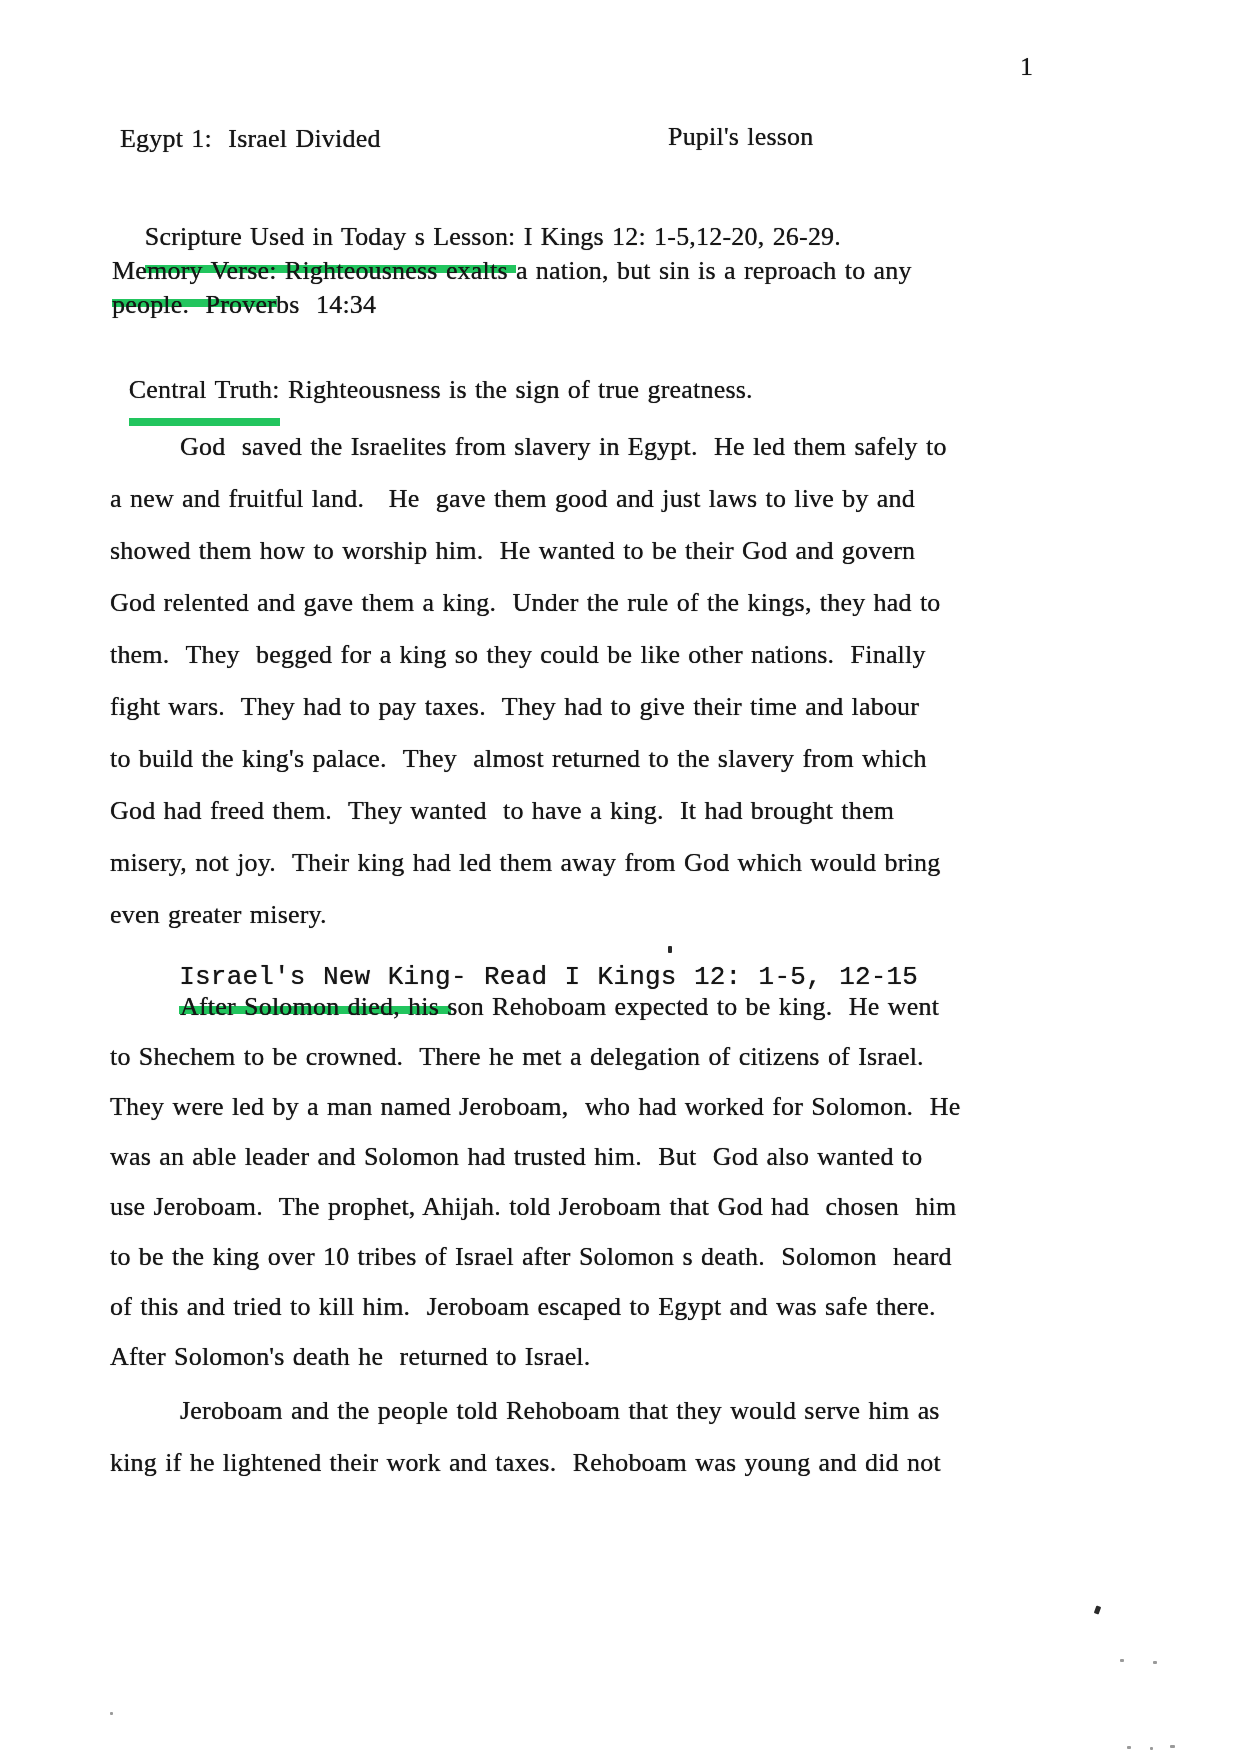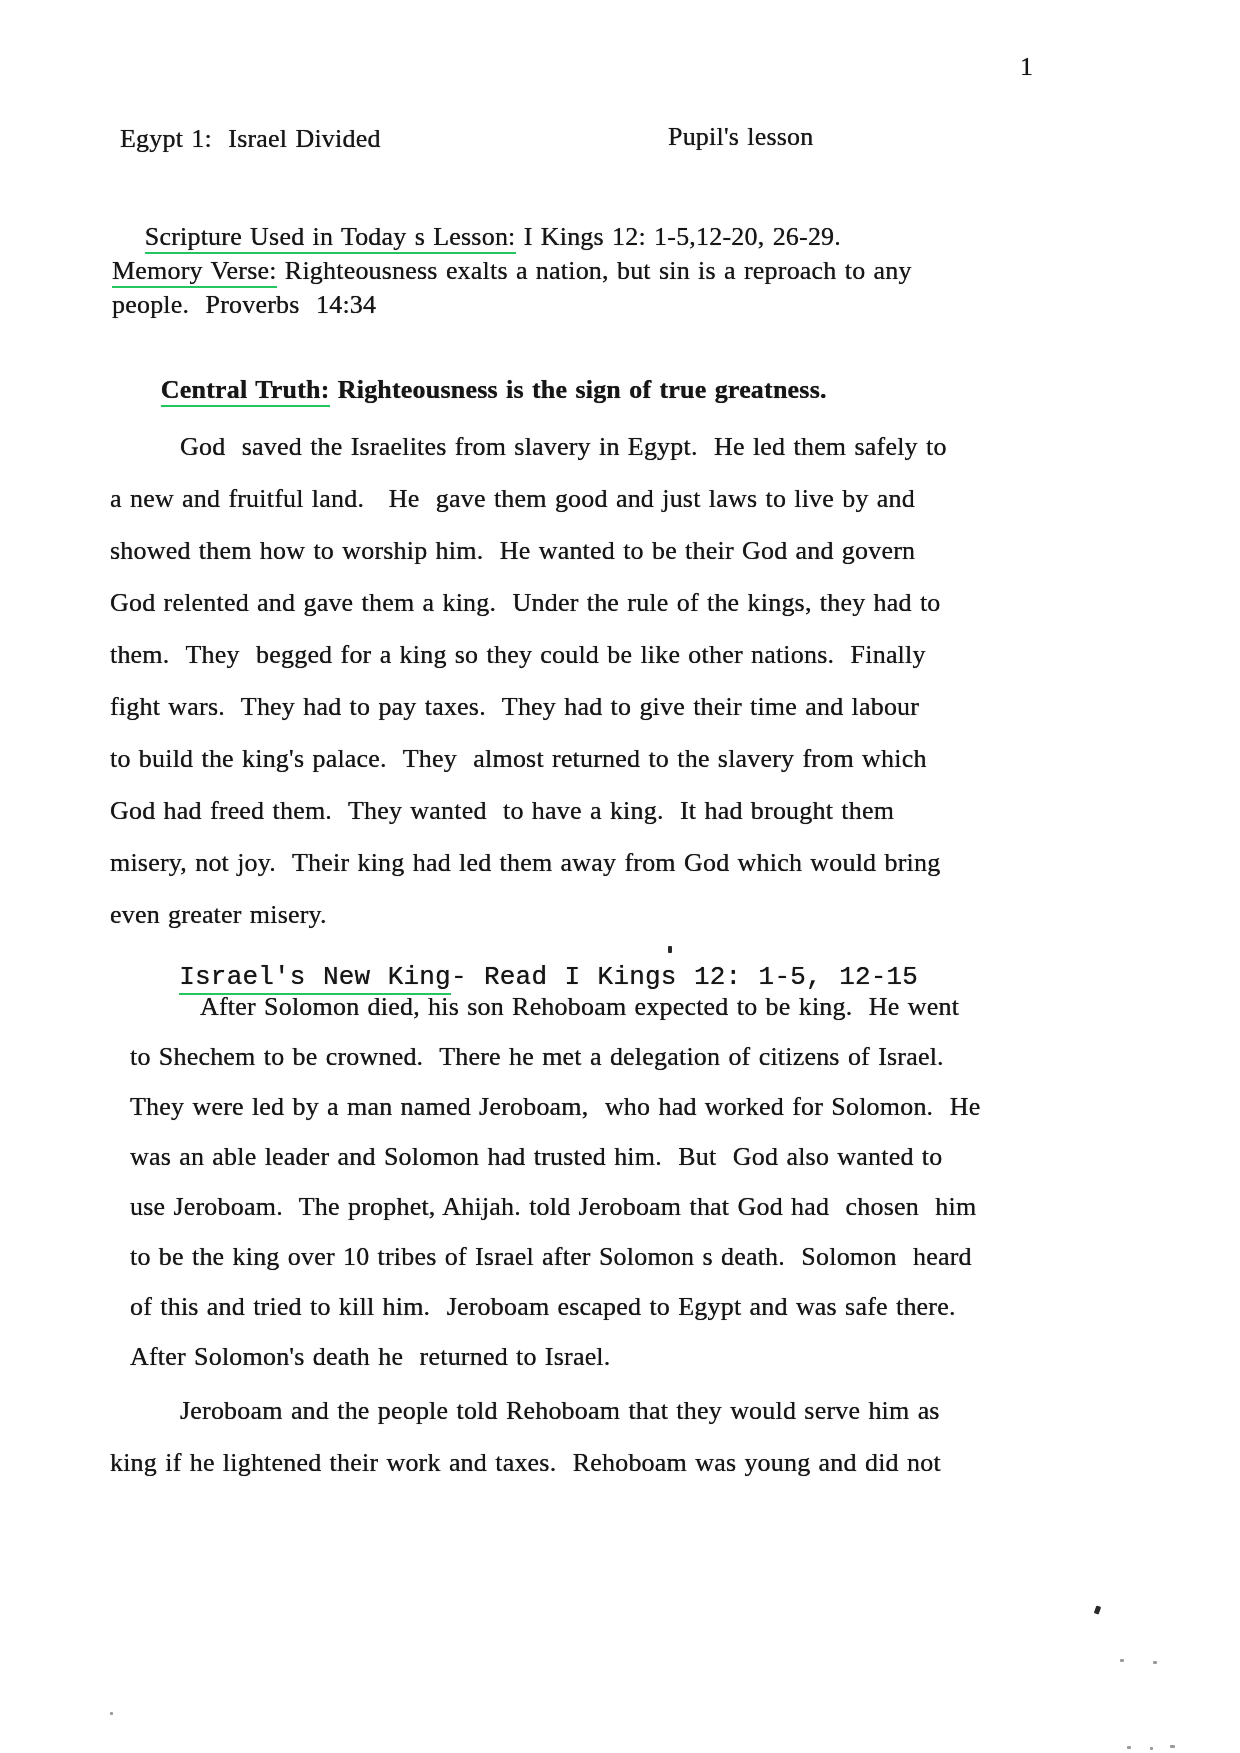--- a/index.html
+++ b/index.html
@@ -16,25 +16,25 @@
     font-family: "Liberation Serif", "DejaVu Serif", serif;
     color: #161616;
     font-size: 26px;
     letter-spacing: 0.2px;
     word-spacing: 1.5px;
     text-shadow: 0 0 0.7px rgba(10,10,10,0.85);
   }
   .abs { position: absolute; }
   .line { white-space: pre; }
   .u {
-    border-bottom: 2px solid #22c55e;
-    padding-bottom: 1px;
+    border-bottom: 8px solid #22c55e;
+    padding-bottom: 14px;
   }
   .para .line { line-height: 52px; }
-  .para2 .line { line-height: 50px; margin-left: 20px; }
+  .para2 .line { line-height: 50px; }
   .indent { padding-left: 70px; }
   .single .line { line-height: 34px; }
   .speck {
     position: absolute;
     background: #2a2a2a;
     border-radius: 1px;
   }
   .speck.faint { background: #9a9a9a; }
 </style>
 </head>
@@ -49,21 +49,21 @@
 
   <div class="abs line" style="left:112px; top:192px;">
     <span class="u">Scripture Used in Today s Lesson:</span><span> I Kings 12: 1-5,12-20, 26-29.</span>
   </div>
 
   <div class="abs single" style="left:112px; top:254px;">
     <div class="line"><span class="u">Memory Verse:</span><span> Righteousness exalts a nation, but sin is a reproach to any</span></div>
     <div class="line">people.  Proverbs  14:34</div>
   </div>
 
-  <div class="abs line" style="left:128px; top:345px;font-weight:bold;">
+  <div class="abs line" style="left:96px; top:345px;">
     <span class="u">Central Truth:</span><span> Righteousness is the sign of true greatness.</span>
   </div>
 
   <div class="abs para" style="left:110px; top:421px;">
     <div class="line indent">God  saved the Israelites from slavery in Egypt.  He led them safely to</div>
     <div class="line">a new and fruitful land.   He  gave them good and just laws to live by and</div>
     <div class="line">showed them how to worship him.  He wanted to be their God and govern</div>
     <div class="line">God relented and gave them a king.  Under the rule of the kings, they had to</div>
     <div class="line">them.  They  begged for a king so they could be like other nations.  Finally</div>
     <div class="line">fight wars.  They had to pay taxes.  They had to give their time and labour</div>

